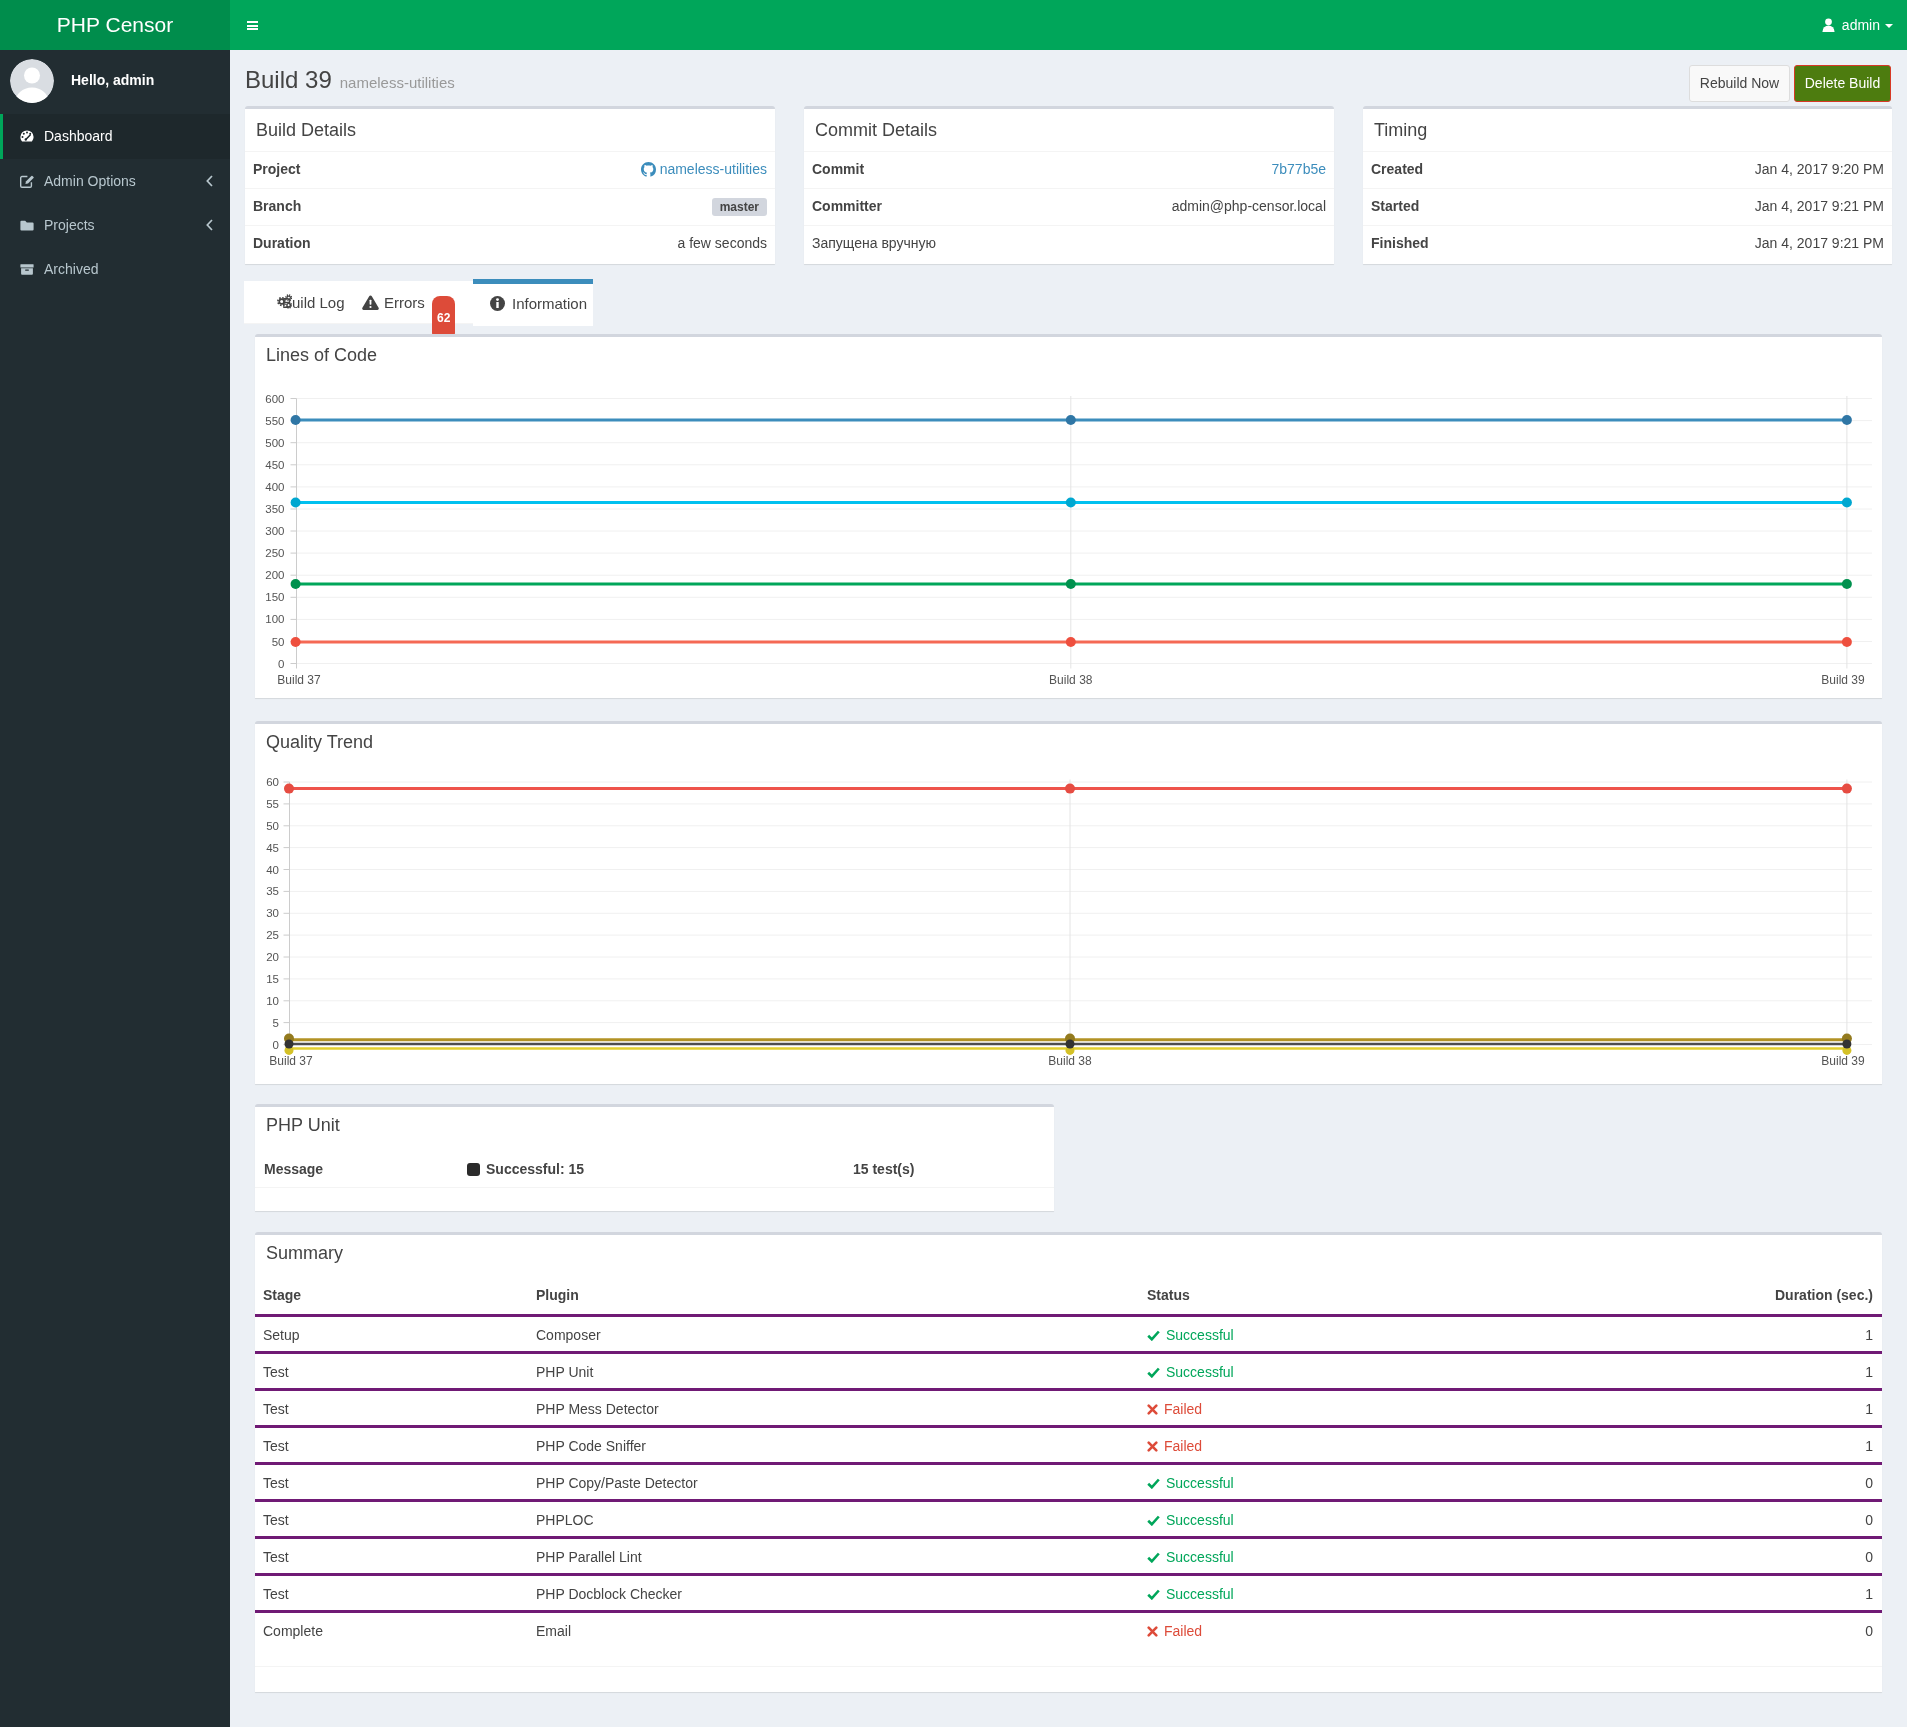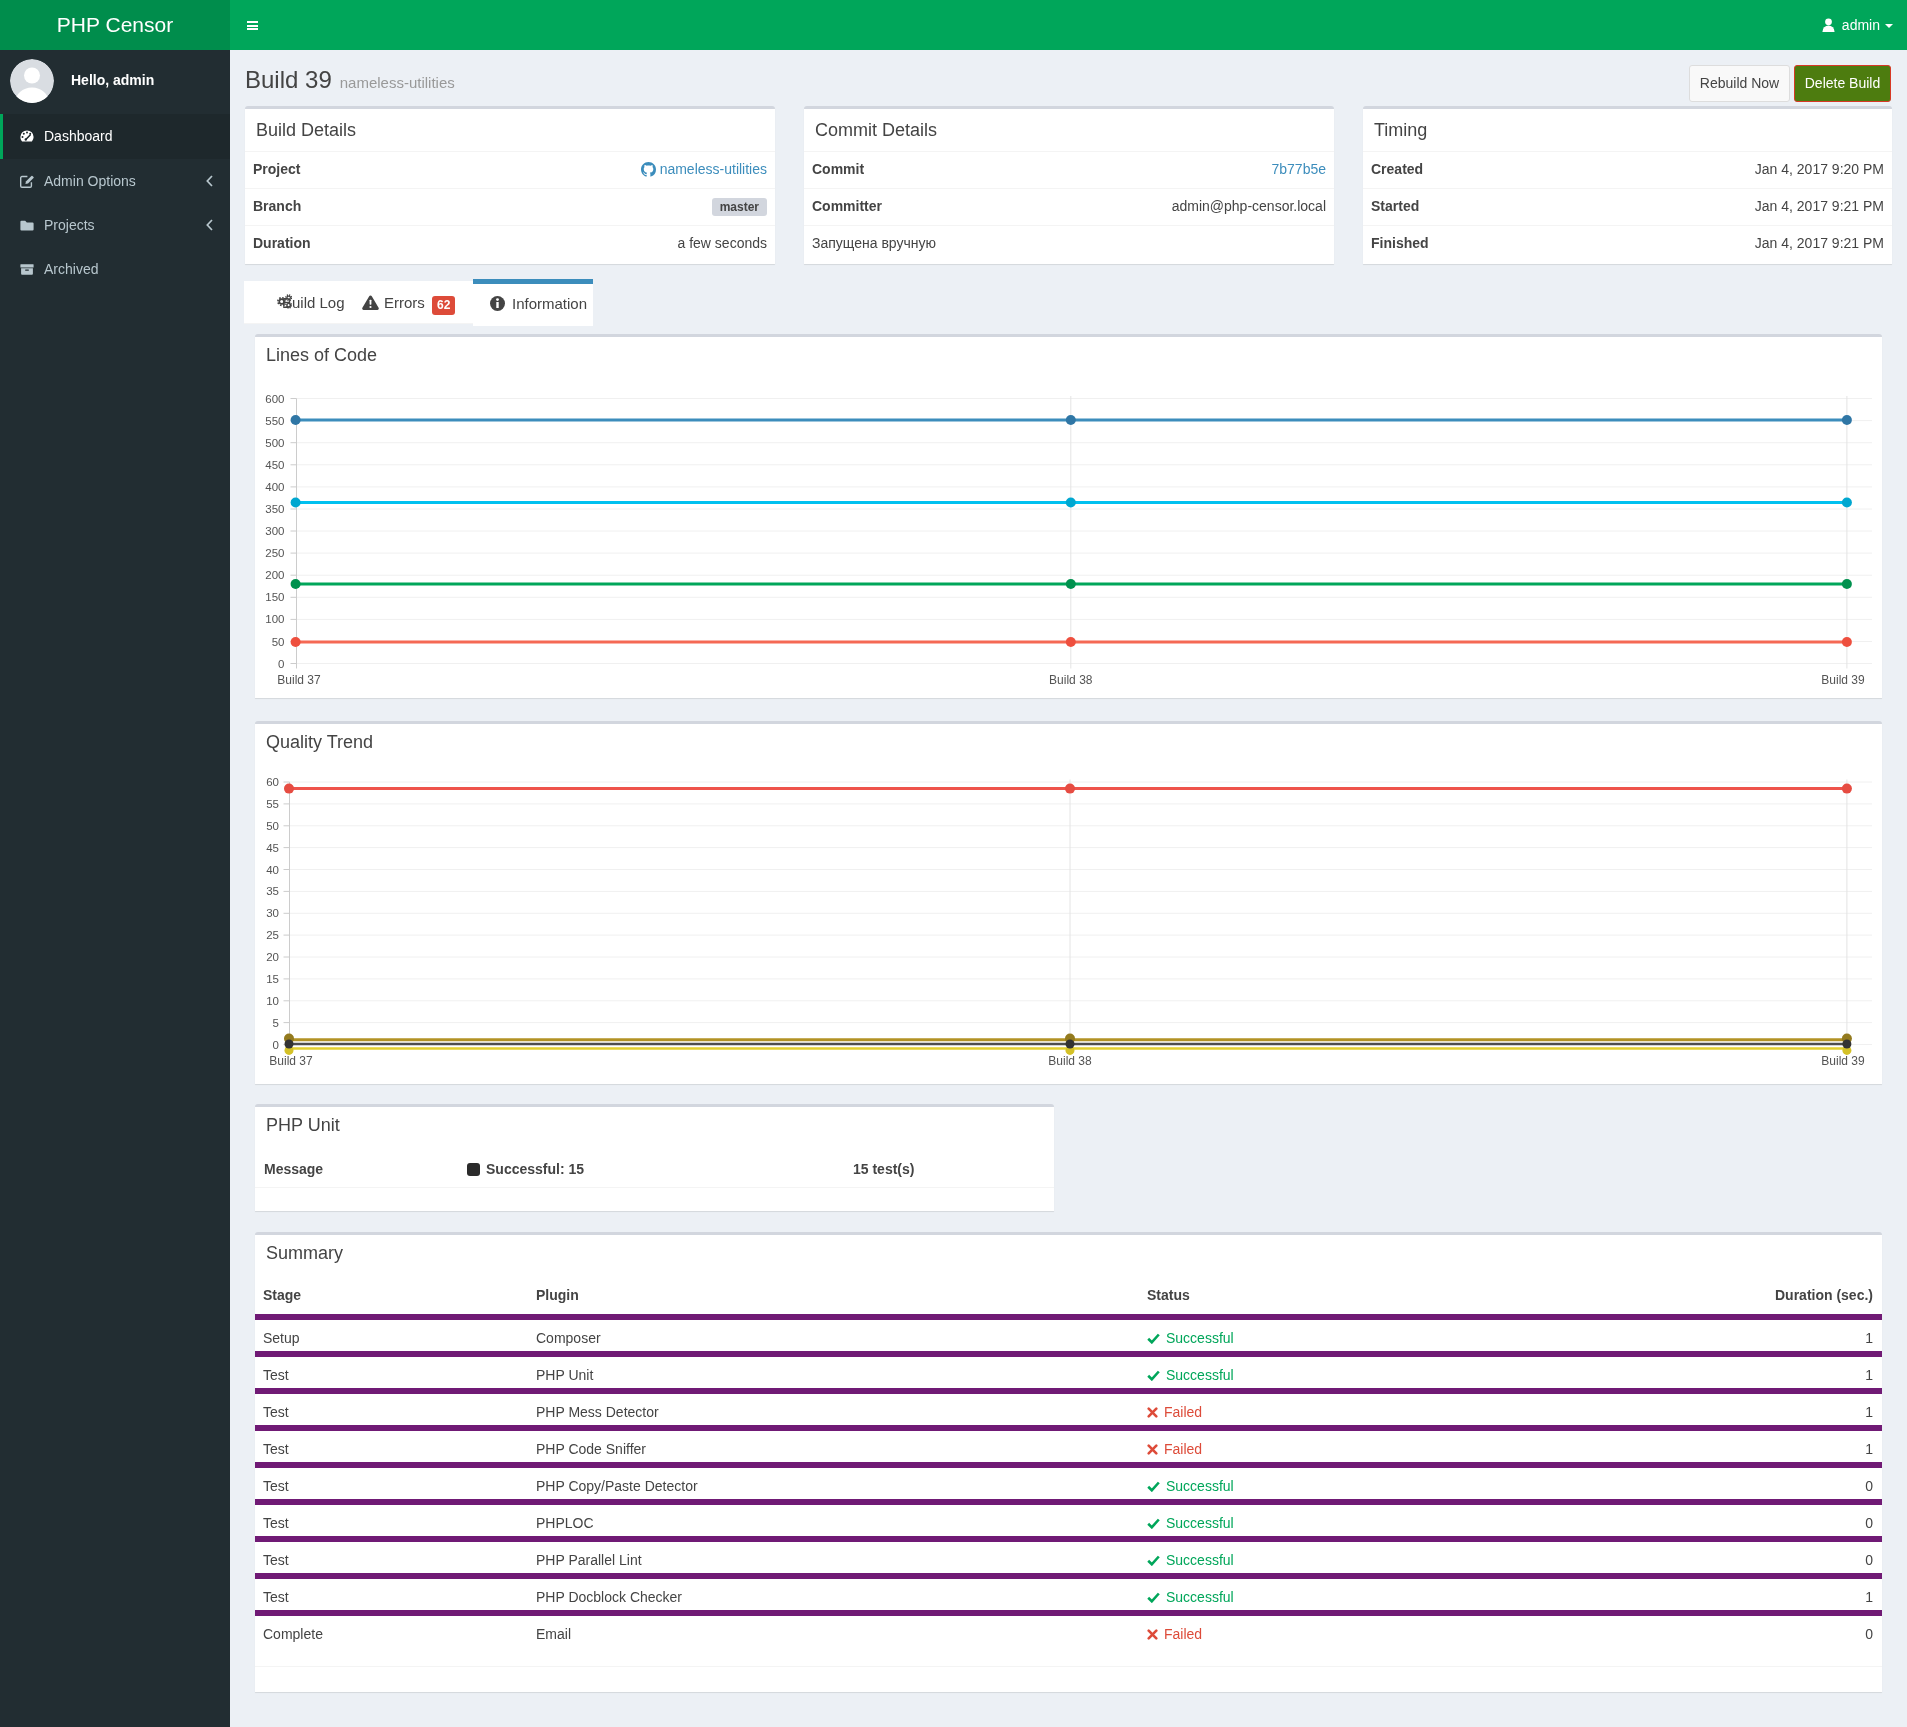--- a/index.html
+++ b/index.html
@@ -36,23 +36,23 @@
 
 .ptable { position:absolute; left:0; top:42px; right:0; }
 .prow { position:relative; height:37px; border-top:1px solid #f4f4f4; font-size:14px; }
 .prow .lbl { position:absolute; left:8px; top:9px; font-weight:bold; }
 .prow .val { position:absolute; right:8px; top:9px; text-align:right; }
 a { color:#3c8dbc; text-decoration:none; }
 .badge-master { display:inline-block; background:#d2d6de; color:#444; font-size:12px; font-weight:bold; padding:3px 8px; border-radius:3px; line-height:12px; }
 
 .tab { position:absolute; background:#fff; font-size:15px; color:#444; }
 .tab .ticon { display:inline-block; vertical-align:-2px; }
-.badge62 { display:inline-block; background:#dd4b39; color:#fff; font-size:12px; font-weight:bold; padding:3px 5px; border-radius:3px; line-height:13px; margin-left:4px; vertical-align:1px; }
-
-.srow { position:absolute; left:0; right:0; height:37px; border-top:6px solid #701a75; font-size:14px; }
+.badge62 { display:inline-block; background:#dd4b39; color:#fff; font-size:12px; font-weight:bold; padding:16px 5px; border-radius:8px; line-height:13px; margin-left:4px; vertical-align:1px; }
+
+.srow { position:absolute; left:0; right:0; height:37px; border-top:3px solid #701a75; font-size:14px; }
 .green { color:#00a65a; }
 .red { color:#dd4b39; }
 svg { display:block; }
 </style>
 </head>
 <body>
 
 <div id="navbar">
   <div id="hamb">
       <div></div>

